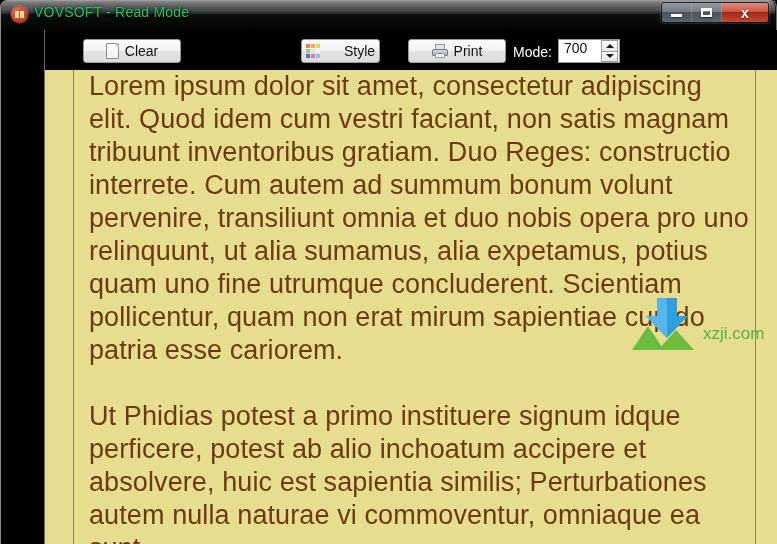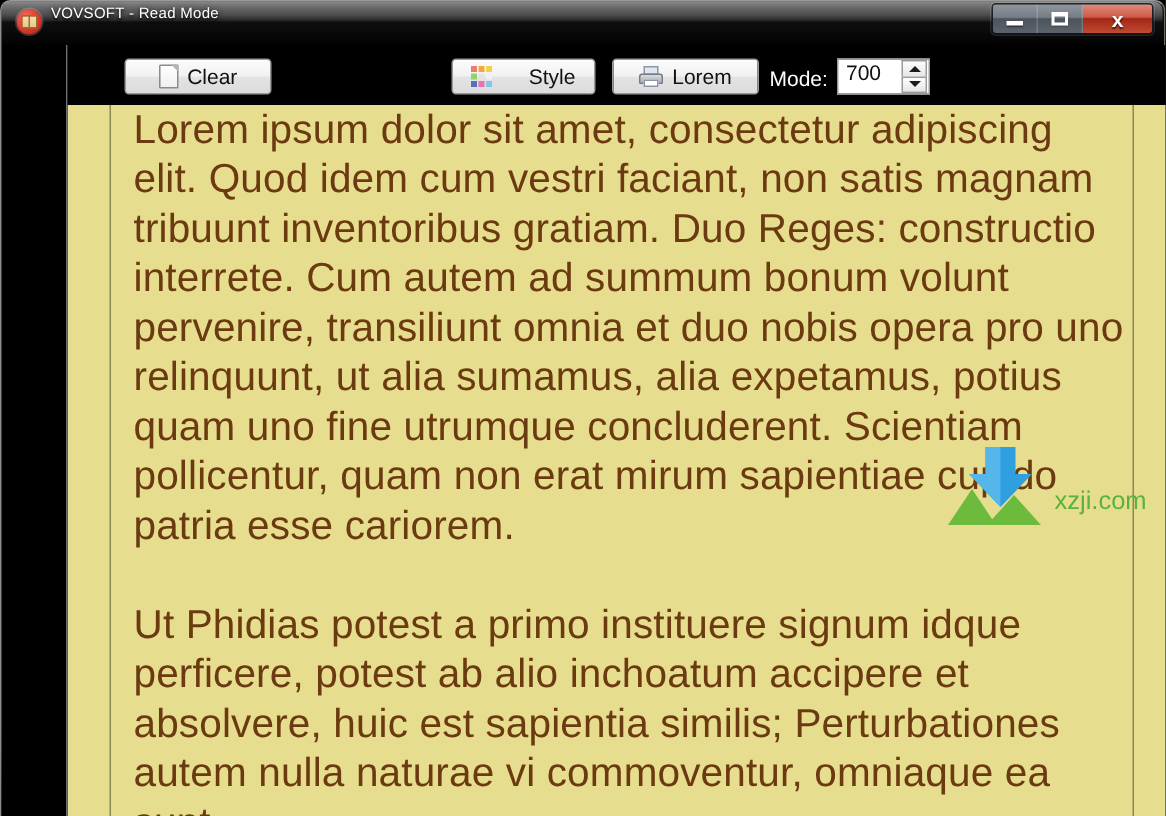--- a/index.html
+++ b/index.html
@@ -63,22 +63,22 @@
     border: 1px solid #9a6d2e;
     border-radius: 1px;
   }
   #app-icon .book::after {
     content: ""; position: absolute;
     left: 4px; top: -1px; width: 1px; height: 9px;
     background: #9a6d2e;
   }
   #title-text {
     position: absolute; left: 33px; top: 4px;
-    font-size: 10px;
-    color: #ffffff;
+    font-size: 14px;
+    color: #22c55e;
     letter-spacing: 0.2px;
     text-shadow: 0 1px 2px rgba(0,0,0,0.85), 0 0 4px rgba(0,0,0,0.6);
     white-space: nowrap;
   }
 
   
   #wincontrols {
     position: absolute;
     right: 7px; top: 2px;
     display: flex;
@@ -152,21 +152,21 @@
     gap: 6px;
     font-size: 14px;
     color: #111;
     cursor: default;
     padding: 0 8px;
   }
   .tbtn .lbl { line-height: 1; white-space: nowrap; }
 
   #btn-clear { left: 38px; width: 98px; }
   #btn-paste { left: 145px; width: 104px; }
-  #btn-style { left: 256px; width: 96px; gap: 24px; }
+  #btn-style { left: 256px; width: 79px; gap: 24px; }
   #btn-print { left: 363px; width: 98px; }
 
   
   .ic { position: relative; flex: none; }
 
   .ic-doc {
     width: 13px; height: 16px;
     background: linear-gradient(to bottom, #ffffff, #f0f0f0);
     border: 1px solid #8b8b8b;
     border-radius: 1px;
@@ -437,21 +437,21 @@
           </span>
         <span class="lbl">Style</span>
       </div>
 
       <div class="tbtn" id="btn-print">
         <span class="ic ic-print">
           <span class="paper"></span>
             <span class="body2"></span>
             <span class="out"></span>
         </span>
-        <span class="lbl">Lorem</span>
+        <span class="lbl">Print</span>
       </div>
 
       <div id="width-label">Mode:</div>
 
       <div id="width-spin">
         <input id="width-value" type="text" value="700" style="">
         <div id="spin-arrows">
           <div class="spin-a up">
               <span class="tri-up"></span>
             </div>

